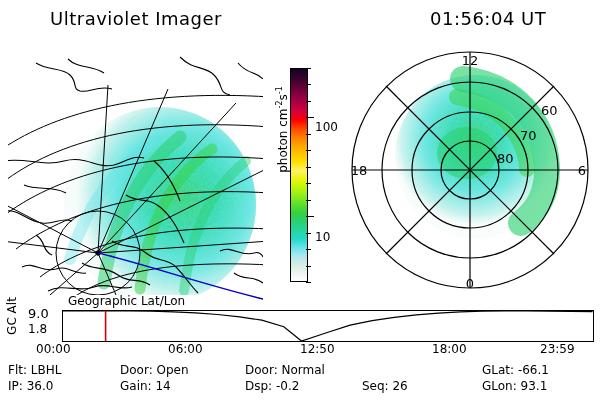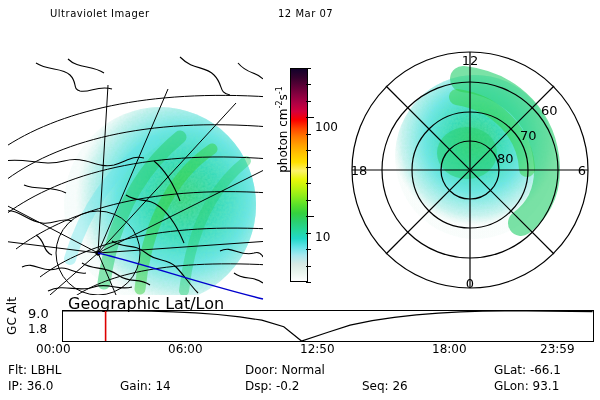--- a/index.html
+++ b/index.html
@@ -2,21 +2,21 @@
 <html><head>
 <meta charset="utf-8">
 <style>
   html,body{margin:0;padding:0;background:#ffffff;}
   body{width:600px;height:400px;position:relative;overflow:hidden;
        font-family:"DejaVu Sans",sans-serif;color:#000;}
   .abs{position:absolute;}
 
   
   #header{top:8px;left:0;width:600px;height:24px;}
-  #header span{position:absolute;font-size:10px;letter-spacing:.5px;white-space:nowrap;}
+  #header span{position:absolute;font-size:18px;letter-spacing:.5px;white-space:nowrap;}
   #hdr-title{left:50px;}
   #hdr-date{left:278px;}
   #hdr-time{left:430px;}
 
   
   #geo-panel{left:8px;top:45px;width:255px;height:250px;}
   #mlt-panel{left:345px;top:45px;width:250px;height:250px;}
   svg{display:block;overflow:visible;}
 
   
@@ -26,42 +26,42 @@
   #cbar-grad{position:absolute;inset:0;}
   #cbar-ticks{position:absolute;left:38px;top:6px;width:8px;height:214px;}
   #cbar-ticks i{position:absolute;left:0;display:block;height:1px;background:#000;}
   #cbar-labels div{position:absolute;left:47px;font-size:12px;white-space:nowrap;}
   #cbar-axis-title{position:absolute;left:-46px;top:60px;width:120px;
       font-size:12px;text-align:center;transform:rotate(-90deg);white-space:nowrap;}
   .sup{font-size:8px;vertical-align:super;}
 
   
   #strip{left:0;top:296px;width:600px;height:62px;}
-  #strip-title-left{position:absolute;left:68px;top:-2px;font-size:16px;}
+  #strip-title-left{position:absolute;left:68px;top:-2px;font-size:12px;}
   #strip-title-right{position:absolute;left:408px;top:-2px;font-size:12px;}
   #strip-ylab{position:absolute;left:-11px;top:13px;width:46px;font-size:12px;
       text-align:center;transform:rotate(-90deg);white-space:nowrap;}
   #strip-ytop{position:absolute;left:28px;top:10px;font-size:13px;}
   #strip-ybot{position:absolute;left:28px;top:26px;font-size:12px;}
   #strip-box{position:absolute;left:62px;top:14px;width:530px;height:30px;
       border:1px solid #000;}
   .xtick{position:absolute;top:46px;font-size:12px;white-space:nowrap;}
 
   
   #footer{left:0;top:363px;width:512px;height:34px;font-size:12px;}
   #footer span{position:absolute;white-space:nowrap;}
   .fr0{top:0;} .fr1{top:16px;}
-  .fc0{left:8px;} .fc1{left:120px;} .fc2{left:245px;} .fc3{left:362px;} .fc4{left:482px;margin-left:12px;}
+  .fc0{left:8px;} .fc1{left:120px;} .fc2{left:245px;} .fc3{left:362px;} .fc4{left:482px;}
 </style>
 </head>
 <body>
 
 <div id="header" class="abs">
   <span id="hdr-title">Ultraviolet Imager</span>
-  <span id="hdr-date">12 Mar 07</span>
+  <span id="hdr-time">01:56:04 UT</span>
 </div>
 
 <div id="geo-panel" class="abs">
   <svg width="255" height="250" viewBox="0 0 255 250">
     <defs>
       <clipPath id="geoClip">
           <rect x="0" y="0" width="255" height="250"></rect>
         </clipPath>
       <radialGradient id="auroraGeo" cx="62%" cy="46%" r="56%">
         <stop offset="0%" stop-color="#2ad070" stop-opacity=".92"></stop>
@@ -226,19 +226,20 @@
   <span class="xtick" style="left:36px">00:00</span>
   <span class="xtick" style="left:168px">06:00</span>
   <span class="xtick" style="left:300px">12:50</span>
   <span class="xtick" style="left:432px">18:00</span>
   <span class="xtick" style="left:540px">23:59</span>
 </div>
 
 <div id="footer" class="abs">
   <span class="fr0 fc0">Flt: LBHL</span>
   <span class="fr1 fc0">IP: 36.0</span>
+  <span class="fr0 fc1">Door: Open</span>
   <span class="fr1 fc1">Gain: 14</span>
   <span class="fr0 fc2">Door: Normal</span>
   <span class="fr1 fc2">Dsp:   -0.2</span>
   <span class="fr1 fc3">Seq: 26</span>
   <span class="fr0 fc4">GLat: -66.1</span>
   <span class="fr1 fc4">GLon:  93.1</span>
 </div>
 
 </body></html>

